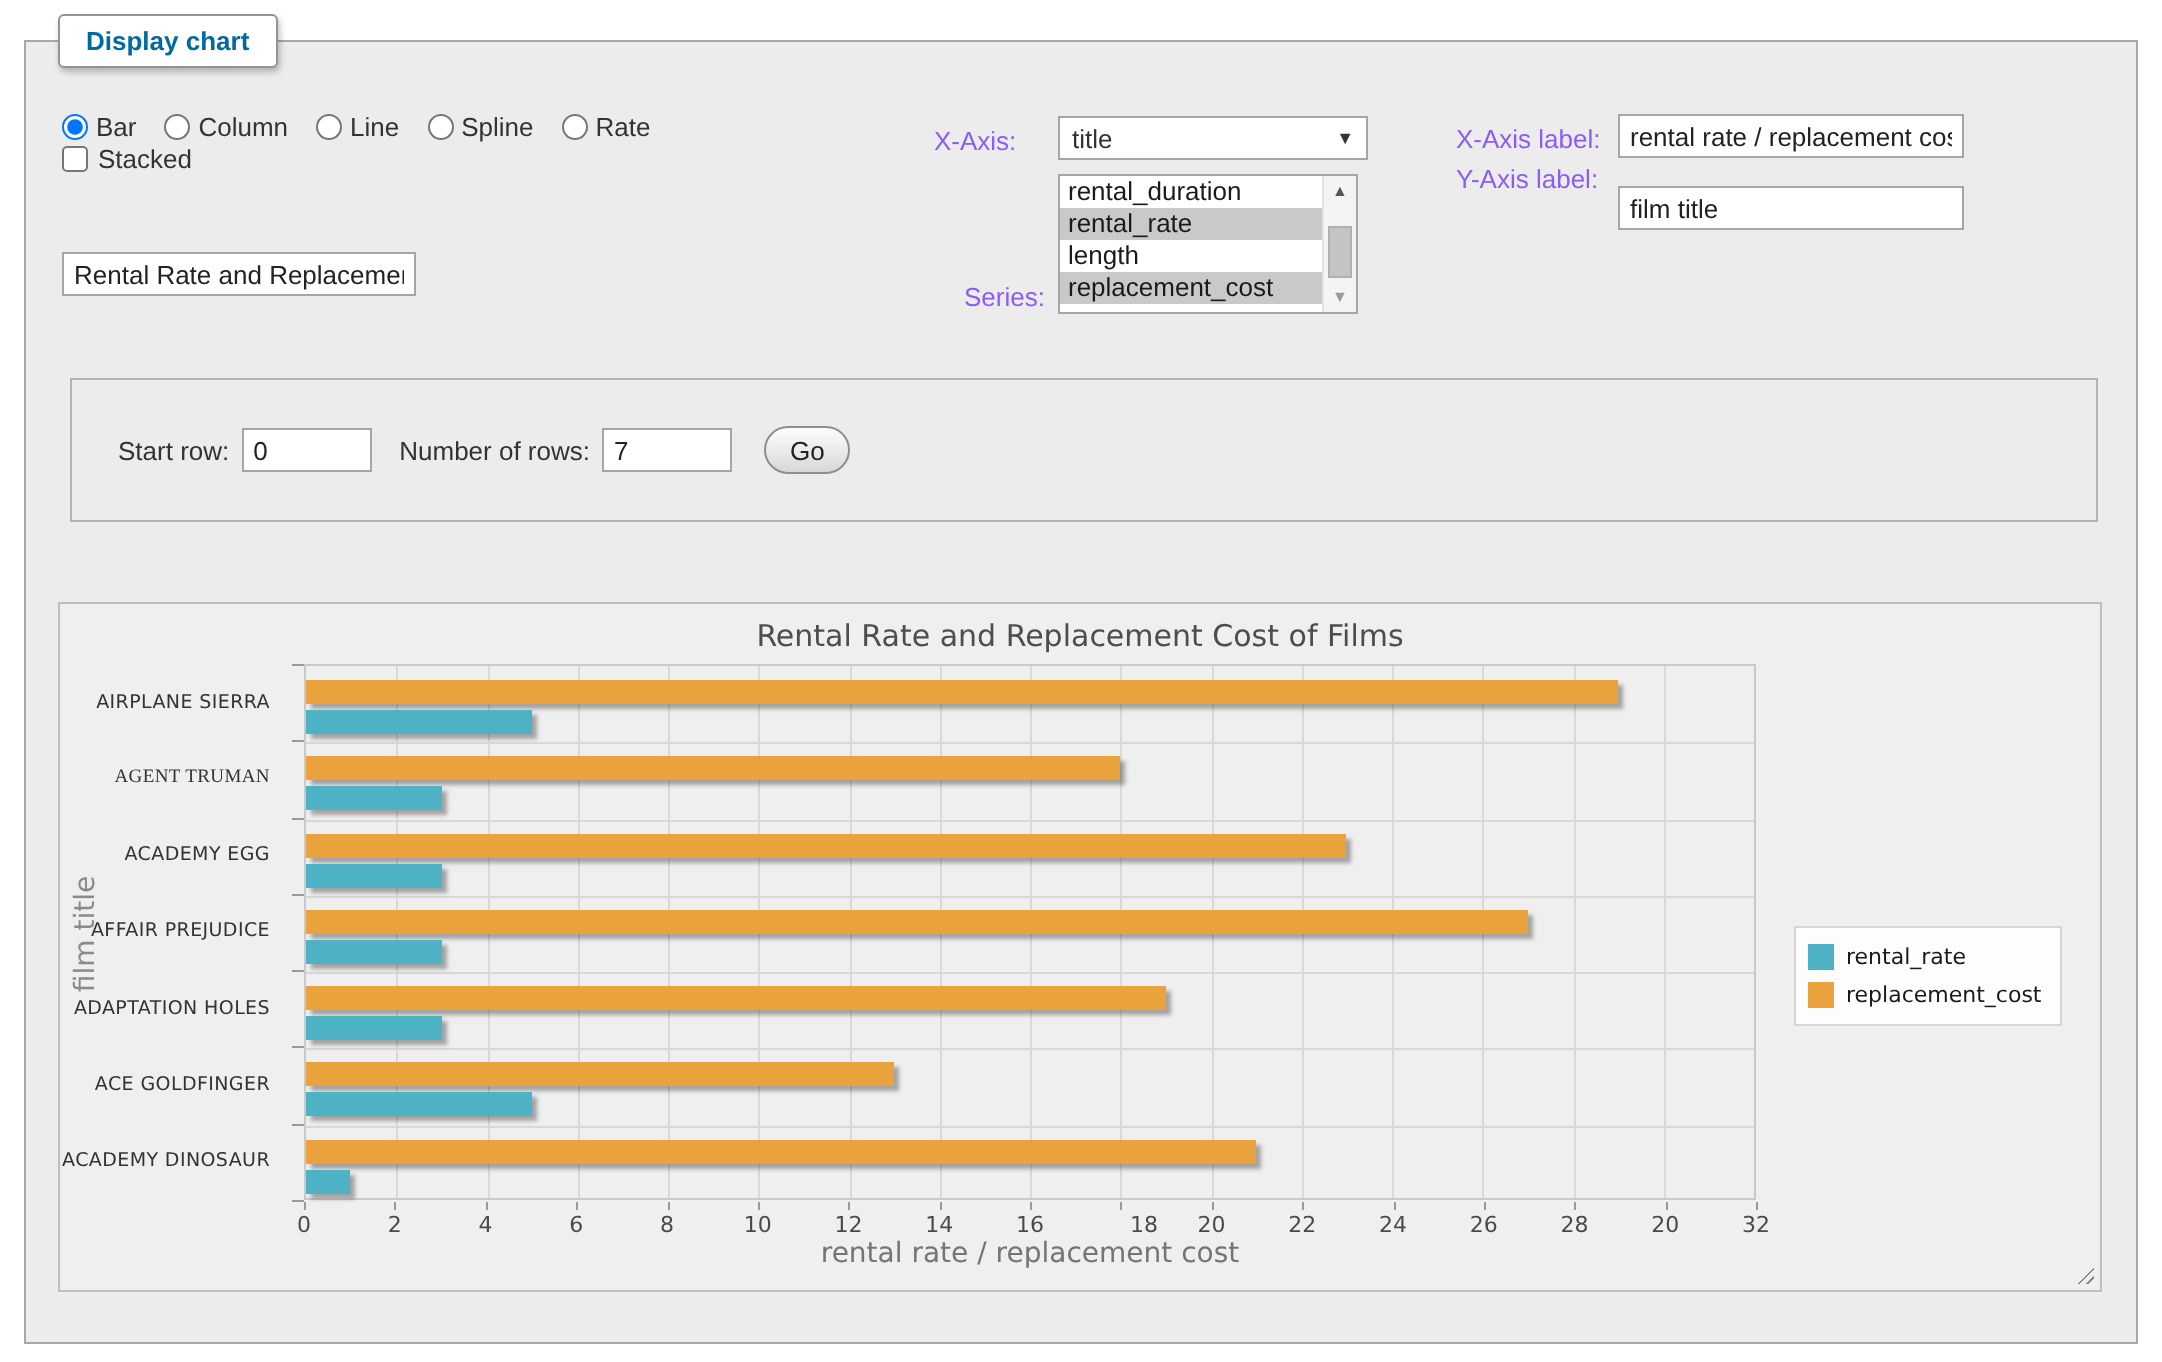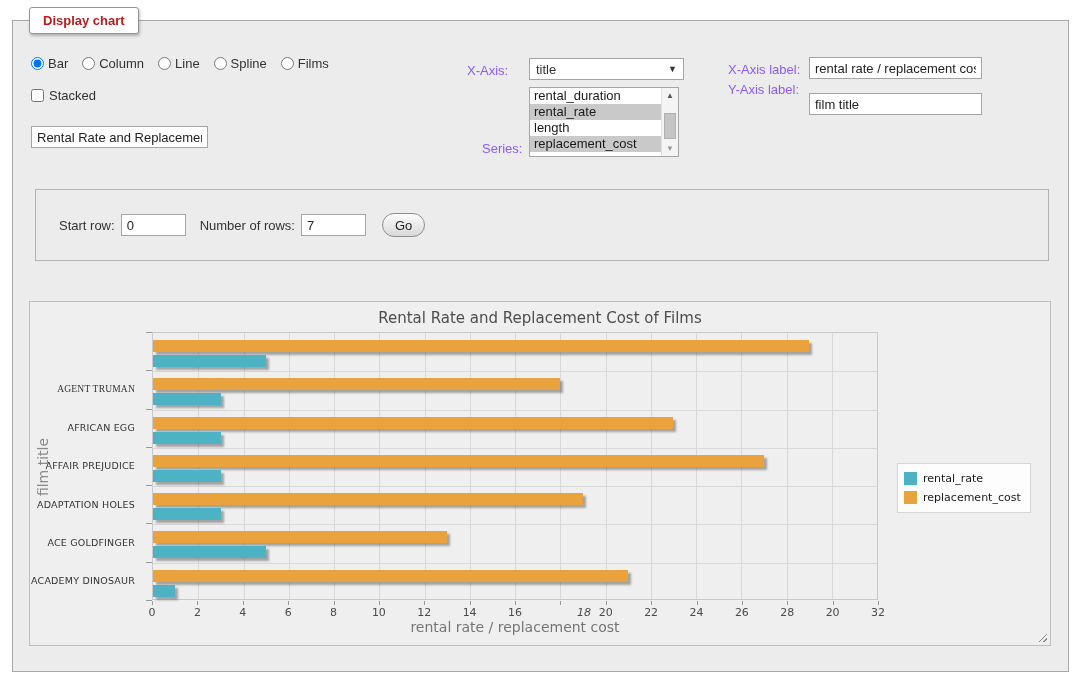--- a/index.html
+++ b/index.html
@@ -2,28 +2,28 @@
 <html><head>
 <meta charset="utf-8">
 <style>
   * { margin:0; padding:0; box-sizing:border-box; }
   html,body { width:1081px; height:681px; background:#ffffff;
     font-family:"Liberation Sans", sans-serif; font-size:13px; color:#333; }
   .panel { position:absolute; left:12px; top:20px; width:1057px; height:652px;
     background:#ececec; border:1px solid #a8a8a8; }
   .legend-tab { position:absolute; left:16px; top:-14px; background:#ffffff;
     border:1px solid #949494; border-radius:3px; padding:5px 13px;
-    font-weight:bold; font-size:13px; color:#b91c1c;
+    font-weight:bold; font-size:13px; color:#0369a1;
     box-shadow:1px 2px 3px rgba(0,0,0,0.25); z-index:5; }
   .abs { position:absolute; }
 
   
   .radio-row { left:18px; top:35px; display:flex; gap:14px; align-items:center; }
   .rlabel { display:flex; gap:4px; color:#333; }
-  .check-row { left:18px; top:67px; display:flex; align-items:center; gap:5px; }
+  .check-row { left:18px; top:51px; display:flex; align-items:center; gap:5px; }
   input[type=text] { border:1px solid #a5a5a5; background:#fff; height:22px;
     font-family:"Liberation Sans",sans-serif; font-size:13px; color:#222; padding:0 5px; }
   .title-input { left:18px; top:105px; width:177px; }
   .ctl-label { color:#8b5cf6; }
   .xaxis-label { left:454px; top:42px; }
   .fake-select { left:516px; top:37px; width:155px; height:22px; background:#fff;
     border:1px solid #a5a5a5; display:flex; align-items:center; padding:0 6px;
     justify-content:space-between; cursor:default; }
   .fake-select .arrow { font-size:9px; color:#333; }
   .listbox { left:516px; top:66px; width:150px; height:70px; background:#fff;
@@ -105,21 +105,21 @@
       <label class="rlabel">
         <input type="radio" name="ctype" style="">
         <span>Line</span>
       </label>
       <label class="rlabel">
         <input type="radio" name="ctype" style="">
         <span>Spline</span>
       </label>
       <label class="rlabel">
         <input type="radio" name="ctype" style="">
-        <span>Films</span>
+        <span>Rate</span>
       </label>
     </div>
 
   <label class="abs check-row">
     <input type="checkbox" style="">
     <span>Stacked</span>
   </label>
 
   <input class="abs title-input" type="text" value="Rental Rate and Replacement Cost of Films" style="">
 
@@ -223,21 +223,21 @@
       <div class="xtick" style="left: 303.5px;">8</div>
       <div class="xtickmark" style="left: 348.875px;"></div>
       <div class="xtick" style="left: 348.875px;">10</div>
       <div class="xtickmark" style="left: 394.25px;"></div>
       <div class="xtick" style="left: 394.25px;">12</div>
       <div class="xtickmark" style="left: 439.625px;"></div>
       <div class="xtick" style="left: 439.625px;">14</div>
       <div class="xtickmark" style="left: 485px;"></div>
       <div class="xtick" style="left: 485px;">16</div>
       <div class="xtickmark" style="left: 530.375px;"></div>
-      <div class="xtick" style="left: 554px; font-style: italic;">18</div>
+      <div class="xtick" style="left: 542px;">18</div>
       <div class="xtickmark" style="left: 575.75px;"></div>
       <div class="xtick" style="left: 575.75px;">20</div>
       <div class="xtickmark" style="left: 621.125px;"></div>
       <div class="xtick" style="left: 621.125px;">22</div>
       <div class="xtickmark" style="left: 666.5px;"></div>
       <div class="xtick" style="left: 666.5px;">24</div>
       <div class="xtickmark" style="left: 711.875px;"></div>
       <div class="xtick" style="left: 711.875px;">26</div>
       <div class="xtickmark" style="left: 757.25px;"></div>
       <div class="xtick" style="left: 757.25px;">28</div>
@@ -246,20 +246,21 @@
       <div class="xtickmark" style="left: 848px;"></div>
       <div class="xtick" style="left: 848px;">32</div>
       <div class="ytick" style="top: 30px;"></div>
       <div class="ytick" style="top: 68.2857px;"></div>
       <div class="ytick" style="top: 106.571px;"></div>
       <div class="ytick" style="top: 144.857px;"></div>
       <div class="ytick" style="top: 183.143px;"></div>
       <div class="ytick" style="top: 221.429px;"></div>
       <div class="ytick" style="top: 259.714px;"></div>
       <div class="ytick" style="top: 298px;"></div>
+      <div class="cat-label" style="top: 30px; height: 38.2857px;">AIRPLANE SIERRA</div>
       <div class="cat-label" style="top: 68.2857px; height: 38.2857px; font-family: Liberation Serif, serif;">AGENT TRUMAN</div>
-      <div class="cat-label" style="top: 106.571px; height: 38.2857px;">AFRICAN EGG</div>
+      <div class="cat-label" style="top: 106.571px; height: 38.2857px;">ACADEMY EGG</div>
       <div class="cat-label" style="top: 144.857px; height: 38.2857px;">AFFAIR PREJUDICE</div>
       <div class="cat-label" style="top: 183.143px; height: 38.2857px;">ADAPTATION HOLES</div>
       <div class="cat-label" style="top: 221.429px; height: 38.2857px;">ACE GOLDFINGER</div>
       <div class="cat-label" style="top: 259.714px; height: 38.2857px;">ACADEMY DINOSAUR</div>
     </div>
 </div>
 
 </body></html>

